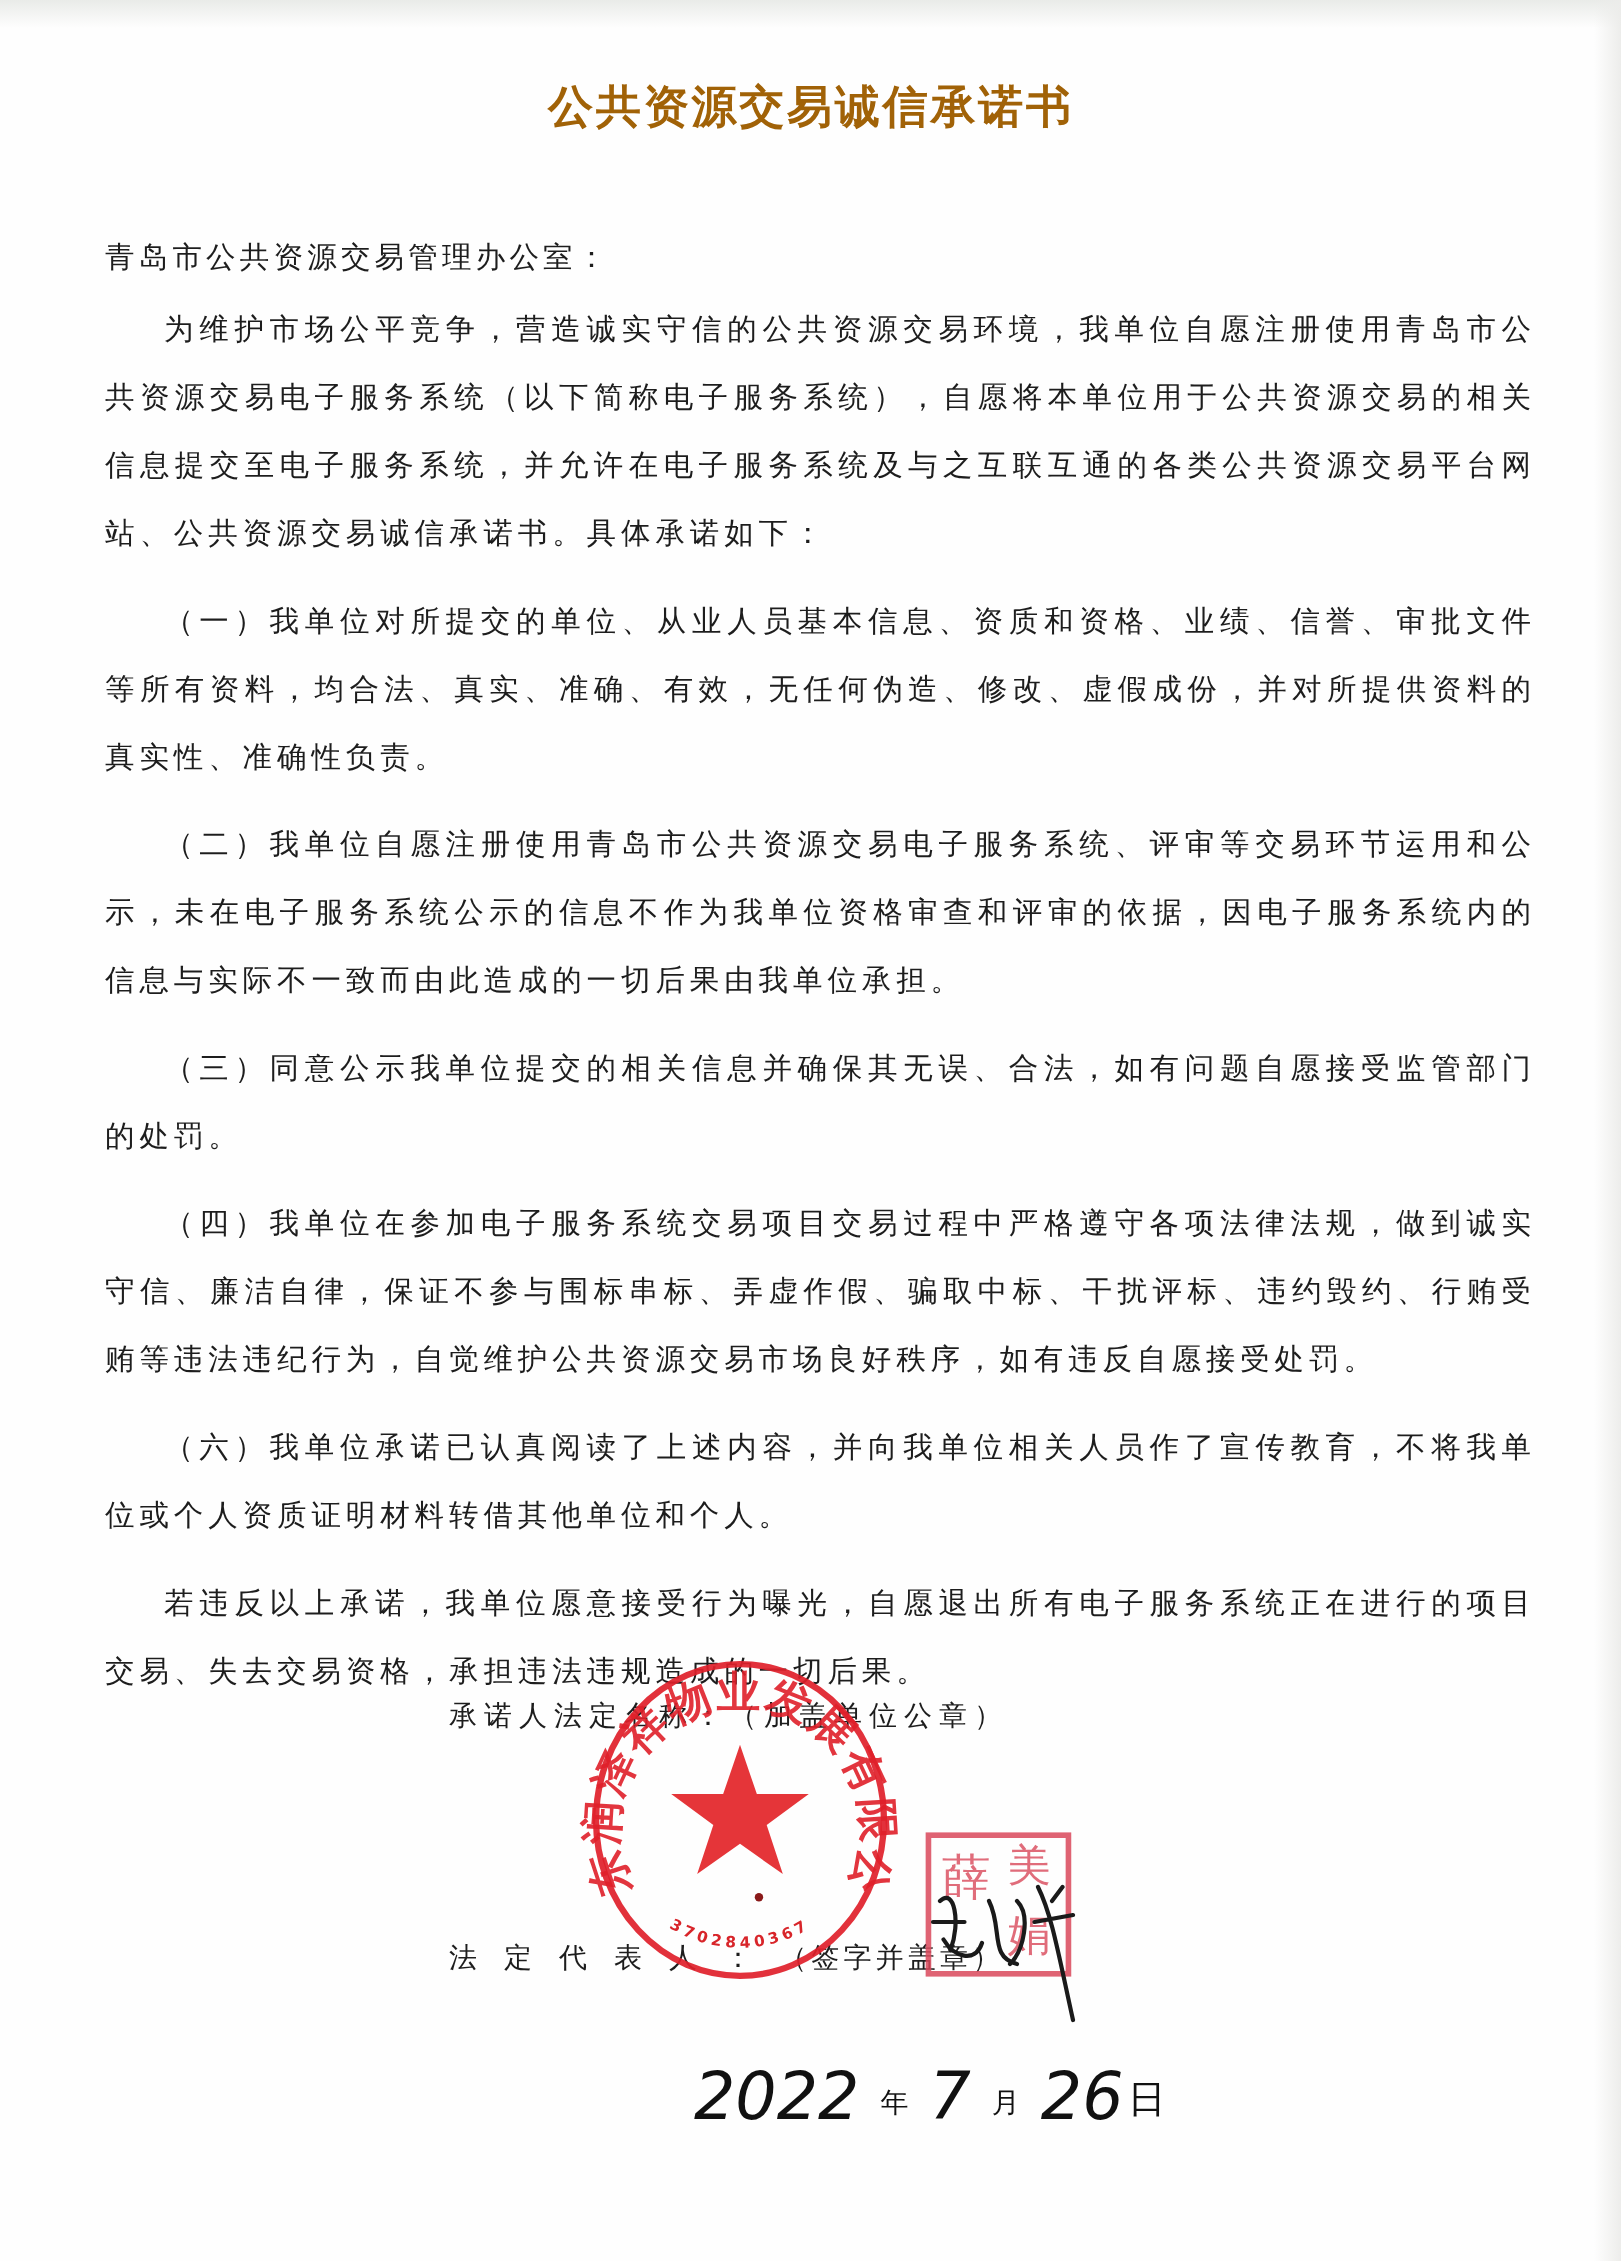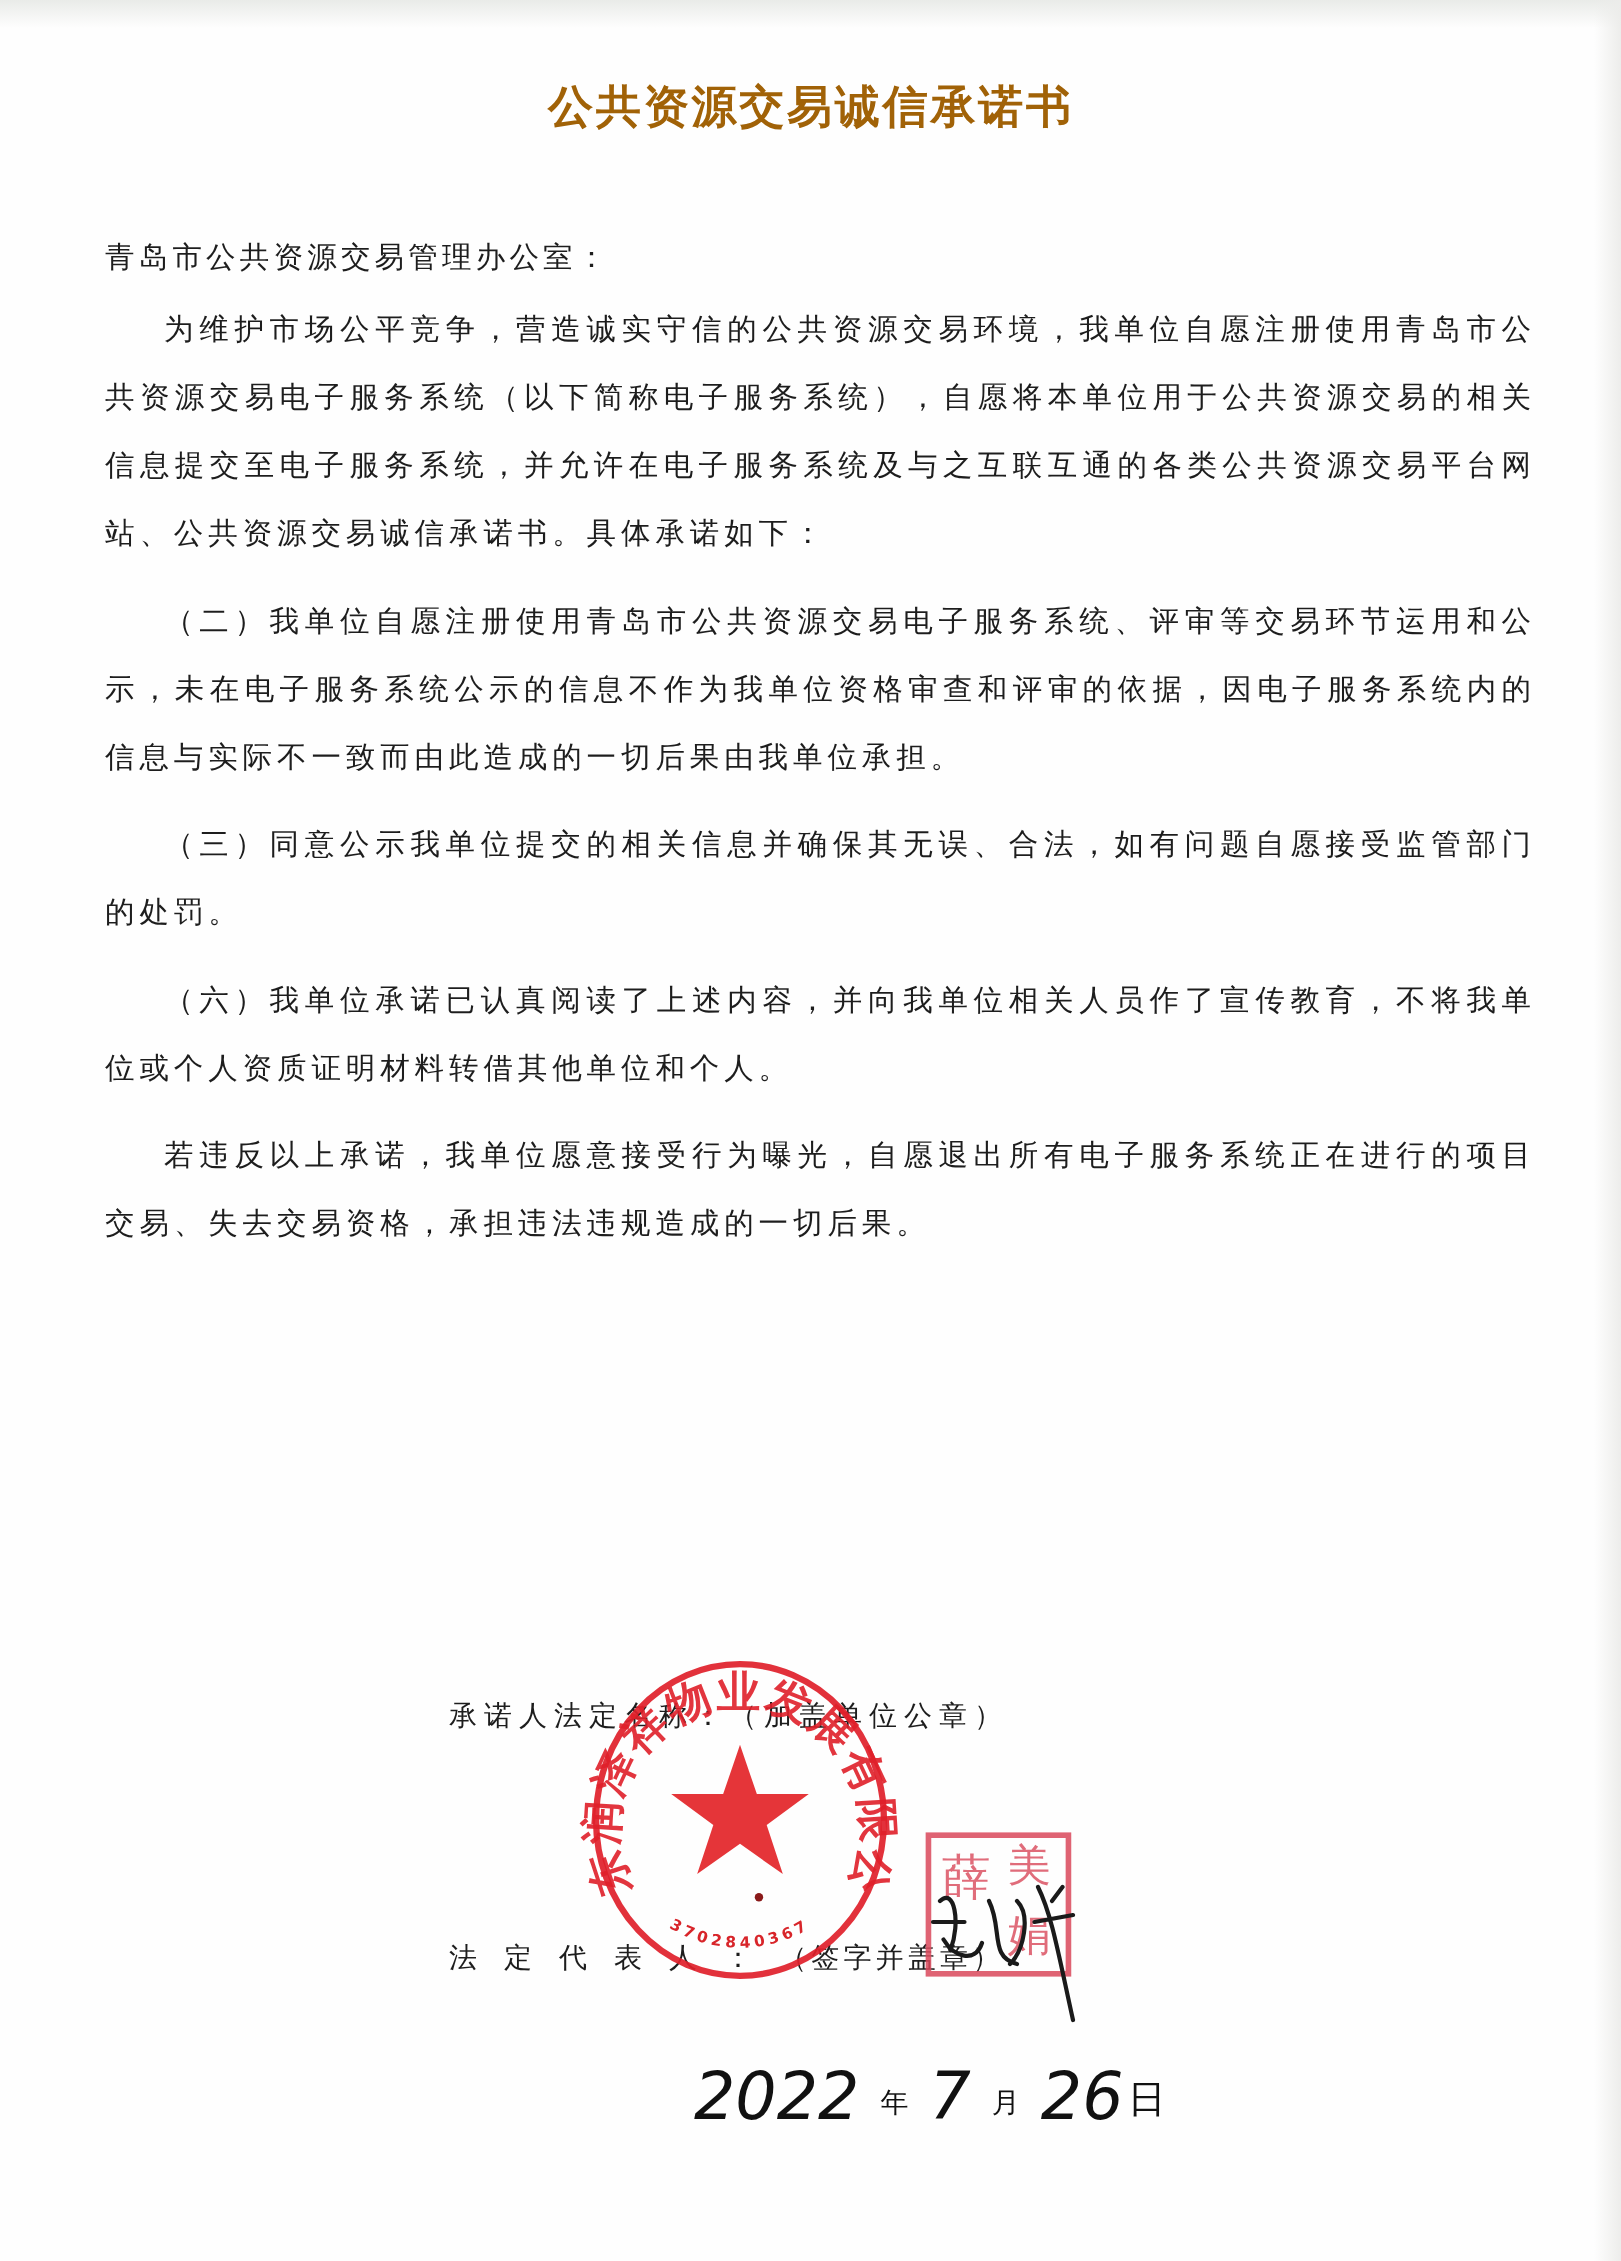--- a/index.html
+++ b/index.html
@@ -56,22 +56,24 @@
 <div class="page">
   <div class="edge-top"></div>
   <div class="edge-right"></div>
 
   <div class="title">公共资源交易诚信承诺书</div>
 
   <div class="salutation">青岛市公共资源交易管理办公室：</div>
 
   <div class="body-text">
     <p>为维护市场公平竞争，营造诚实守信的公共资源交易环境，我单位自愿注册使用青岛市公共资源交易电子服务系统（以下简称电子服务系统），自愿将本单位用于公共资源交易的相关信息提交至电子服务系统，并允许在电子服务系统及与之互联互通的各类公共资源交易平台网站、公共资源交易诚信承诺书。具体承诺如下：</p>
+    <p>（一）我单位对所提交的单位、从业人员基本信息、资质和资格、业绩、信誉、审批文件等所有资料，均合法、真实、准确、有效，无任何伪造、修改、虚假成份，并对所提供资料的真实性、准确性负责。</p>
     <p>（二）我单位自愿注册使用青岛市公共资源交易电子服务系统、评审等交易环节运用和公示，未在电子服务系统公示的信息不作为我单位资格审查和评审的依据，因电子服务系统内的信息与实际不一致而由此造成的一切后果由我单位承担。</p>
     <p>（三）同意公示我单位提交的相关信息并确保其无误、合法，如有问题自愿接受监管部门的处罚。</p>
+    <p>（四）我单位在参加电子服务系统交易项目交易过程中严格遵守各项法律法规，做到诚实守信、廉洁自律，保证不参与围标串标、弄虚作假、骗取中标、干扰评标、违约毁约、行贿受贿等违法违纪行为，自觉维护公共资源交易市场良好秩序，如有违反自愿接受处罚。</p>
     <p>（六）我单位承诺已认真阅读了上述内容，并向我单位相关人员作了宣传教育，不将我单位或个人资质证明材料转借其他单位和个人。</p>
     <p>若违反以上承诺，我单位愿意接受行为曝光，自愿退出所有电子服务系统正在进行的项目交易、失去交易资格，承担违法违规造成的一切后果。</p>
   </div>
 
   <div class="sign-block">
     <div class="sign-row one">承诺人法定名称：（加盖单位公章）</div>
     <div class="sign-row two">
       <span>法定代表人：</span><span class="paren">（签字并盖章）</span>
     </div>
   </div>

